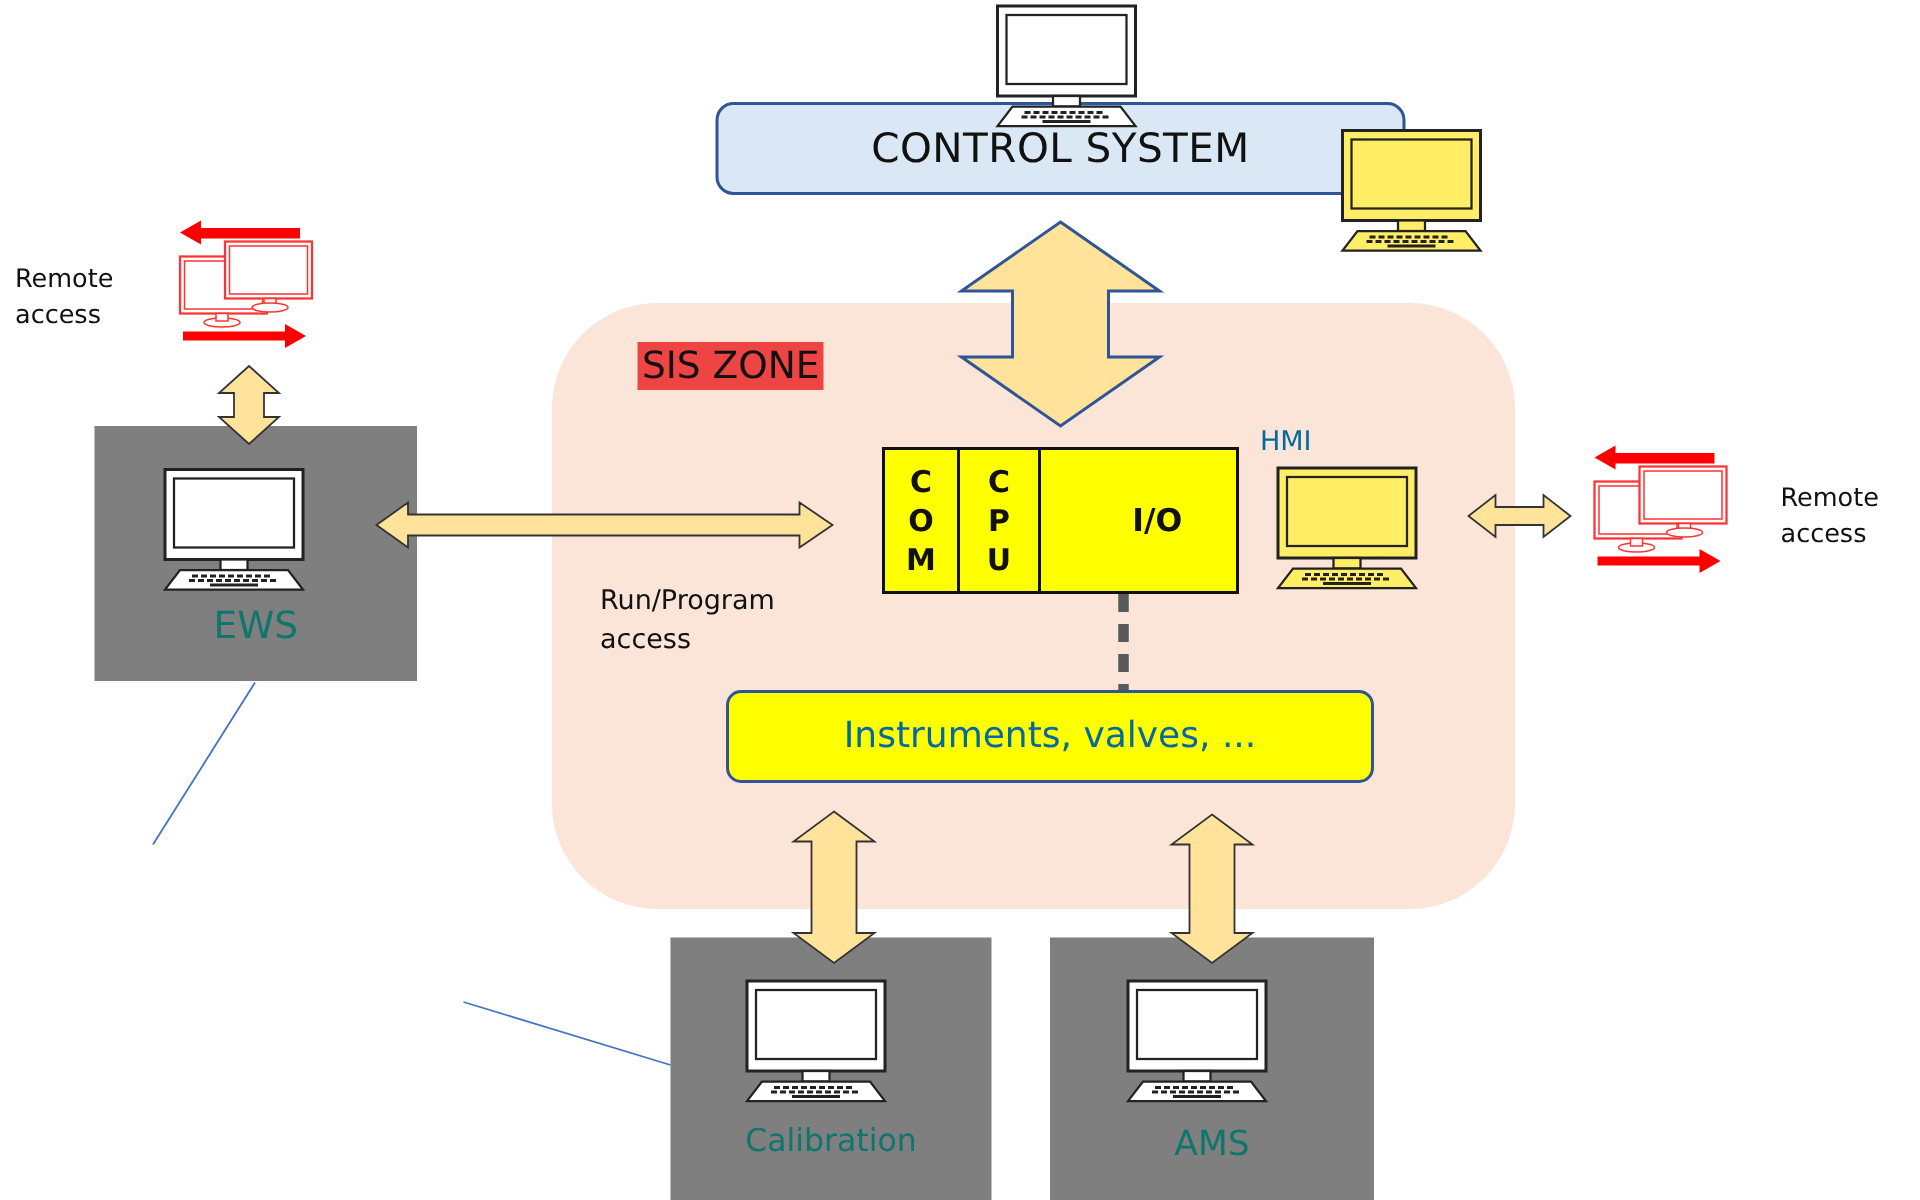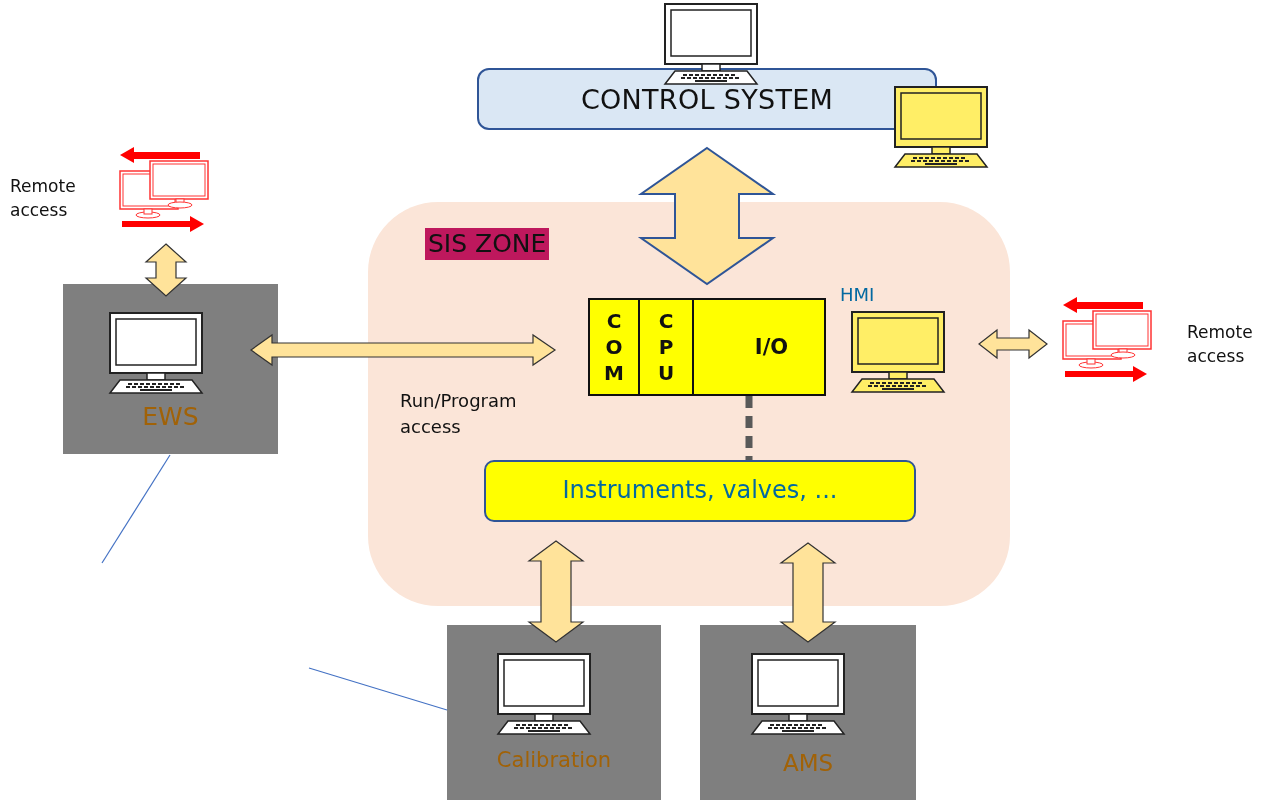--- a/index.html
+++ b/index.html
@@ -4,36 +4,36 @@
 <style>
   html, body { margin: 0; padding: 0; background: #ffffff; }
   body { width: 1280px; height: 800px; position: relative; overflow: hidden; font-family: "DejaVu Sans", "Liberation Sans", sans-serif; }
   .abs { position: absolute; }
   svg.layer { position: absolute; left: 0; top: 0; }
 
   .sis-zone { left: 368px; top: 202px; width: 642px; height: 404px; background: #fbe5d8; border-radius: 70px; }
   .control-box { left: 477px; top: 68px; width: 460px; height: 62px; background: #dae7f4; border: 2px solid #2f5597; border-radius: 12px; box-sizing: border-box; }
   .control-label { left: 477px; top: 84px; width: 460px; text-align: center; font-size: 27px; letter-spacing: 0.3px; color: #111; }
 
-  .sis-label { left: 425px; top: 228px; background: #be185d; font-size: 25px; padding: 0 3px; line-height: 32px; color: #111; }
+  .sis-label { left: 425px; top: 228px; background: #ef4444; font-size: 25px; padding: 0 3px; line-height: 32px; color: #111; }
 
   .module { top: 298px; height: 98px; background: #ffff00; border: 2px solid #111; box-sizing: border-box; display: flex; align-items: center; justify-content: center; font-weight: bold; font-size: 20px; color: #111; }
   .mod-com { left: 588px; width: 52px; }
   .mod-cpu { left: 638px; width: 56px; }
   .mod-io  { left: 692px; width: 134px; font-size: 21px; padding-left: 25px; }
   .vert { display: flex; flex-direction: column; align-items: center; line-height: 26px; }
 
   .instr-box { left: 484px; top: 460px; width: 432px; height: 62px; background: #ffff00; border: 2px solid #2f5597; border-radius: 10px; box-sizing: border-box; }
   .instr-label { left: 484px; top: 476px; width: 432px; text-align: center; font-size: 24px; color: #0369a1; }
 
   .gray-box { background: #7f7f7f; }
   .ews-box { left: 63px; top: 284px; width: 215px; height: 170px; }
   .cal-box { left: 447px; top: 625px; width: 214px; height: 175px; }
   .ams-box { left: 700px; top: 625px; width: 216px; height: 175px; }
-  .box-label { color: #a16207; text-align: center; }
+  .box-label { color: #0f766e; text-align: center; }
 
   .small-text { font-size: 17px; line-height: 24px; color: #111; }
   .hmi-label { left: 840px; top: 284px; font-size: 18px; color: #0369a1; }
 </style>
 </head>
 <body>
 
 <div class="abs sis-zone"></div>
 
 <div class="abs control-box"></div>

